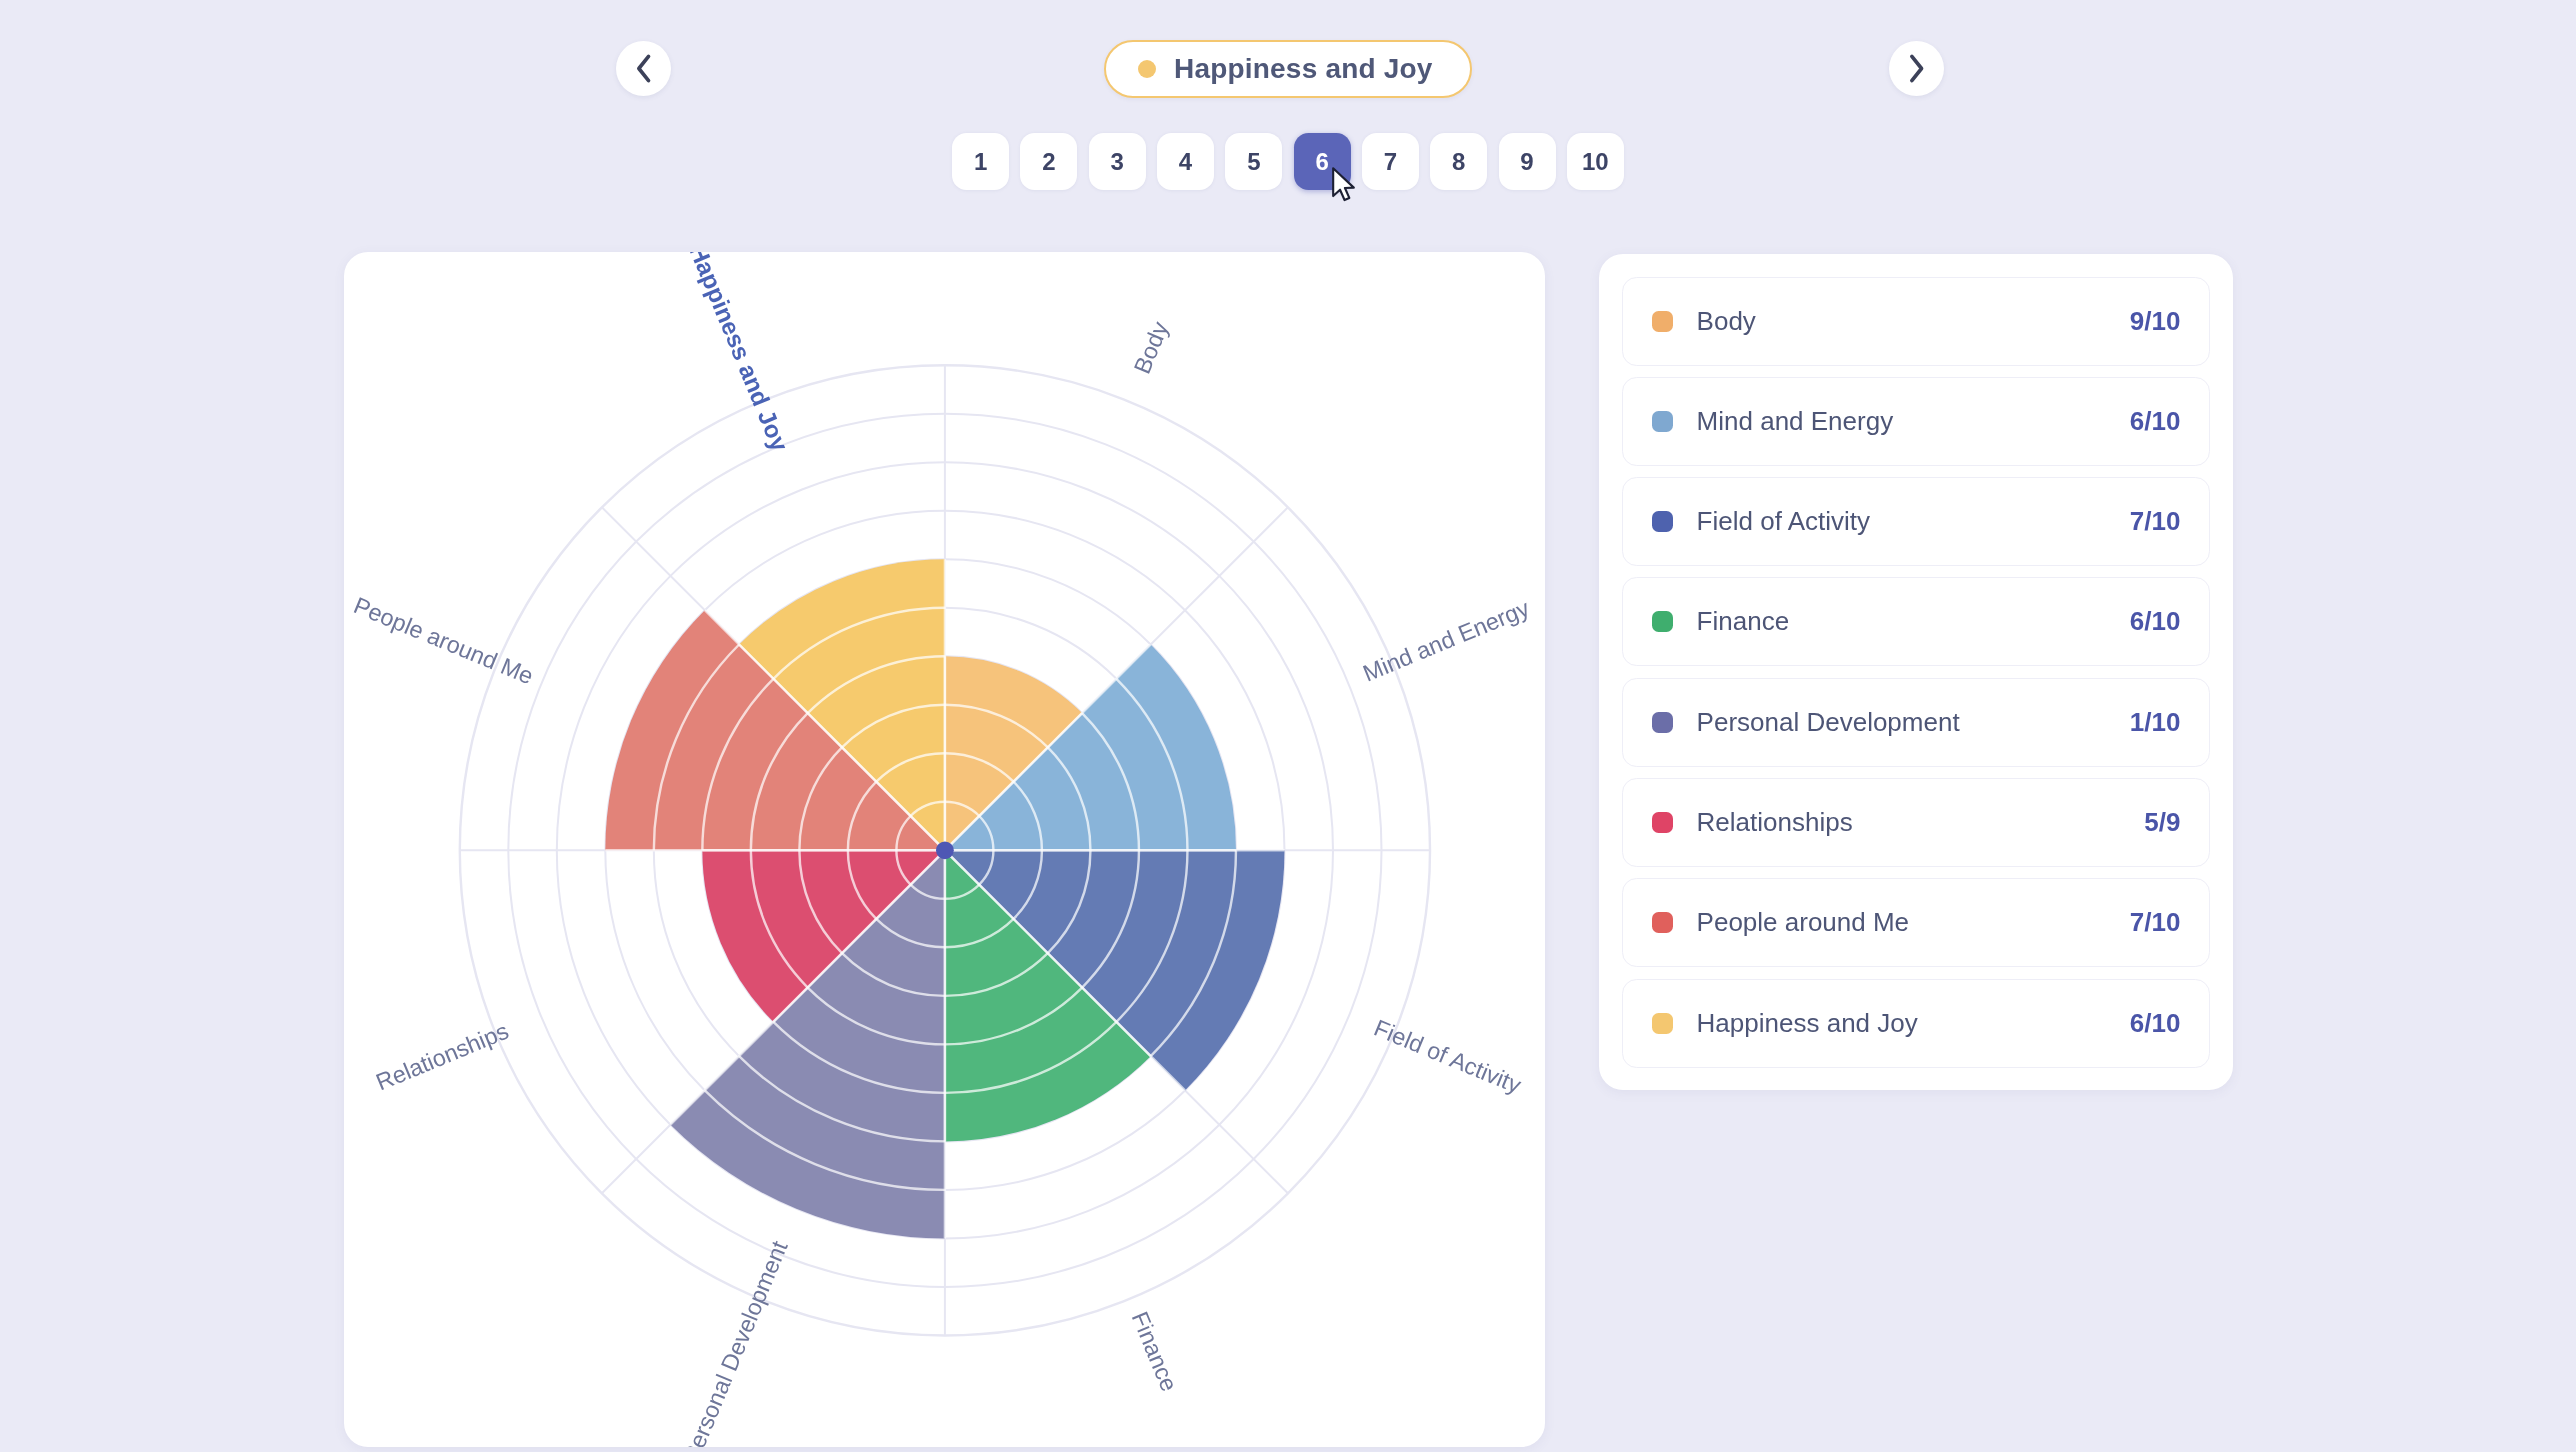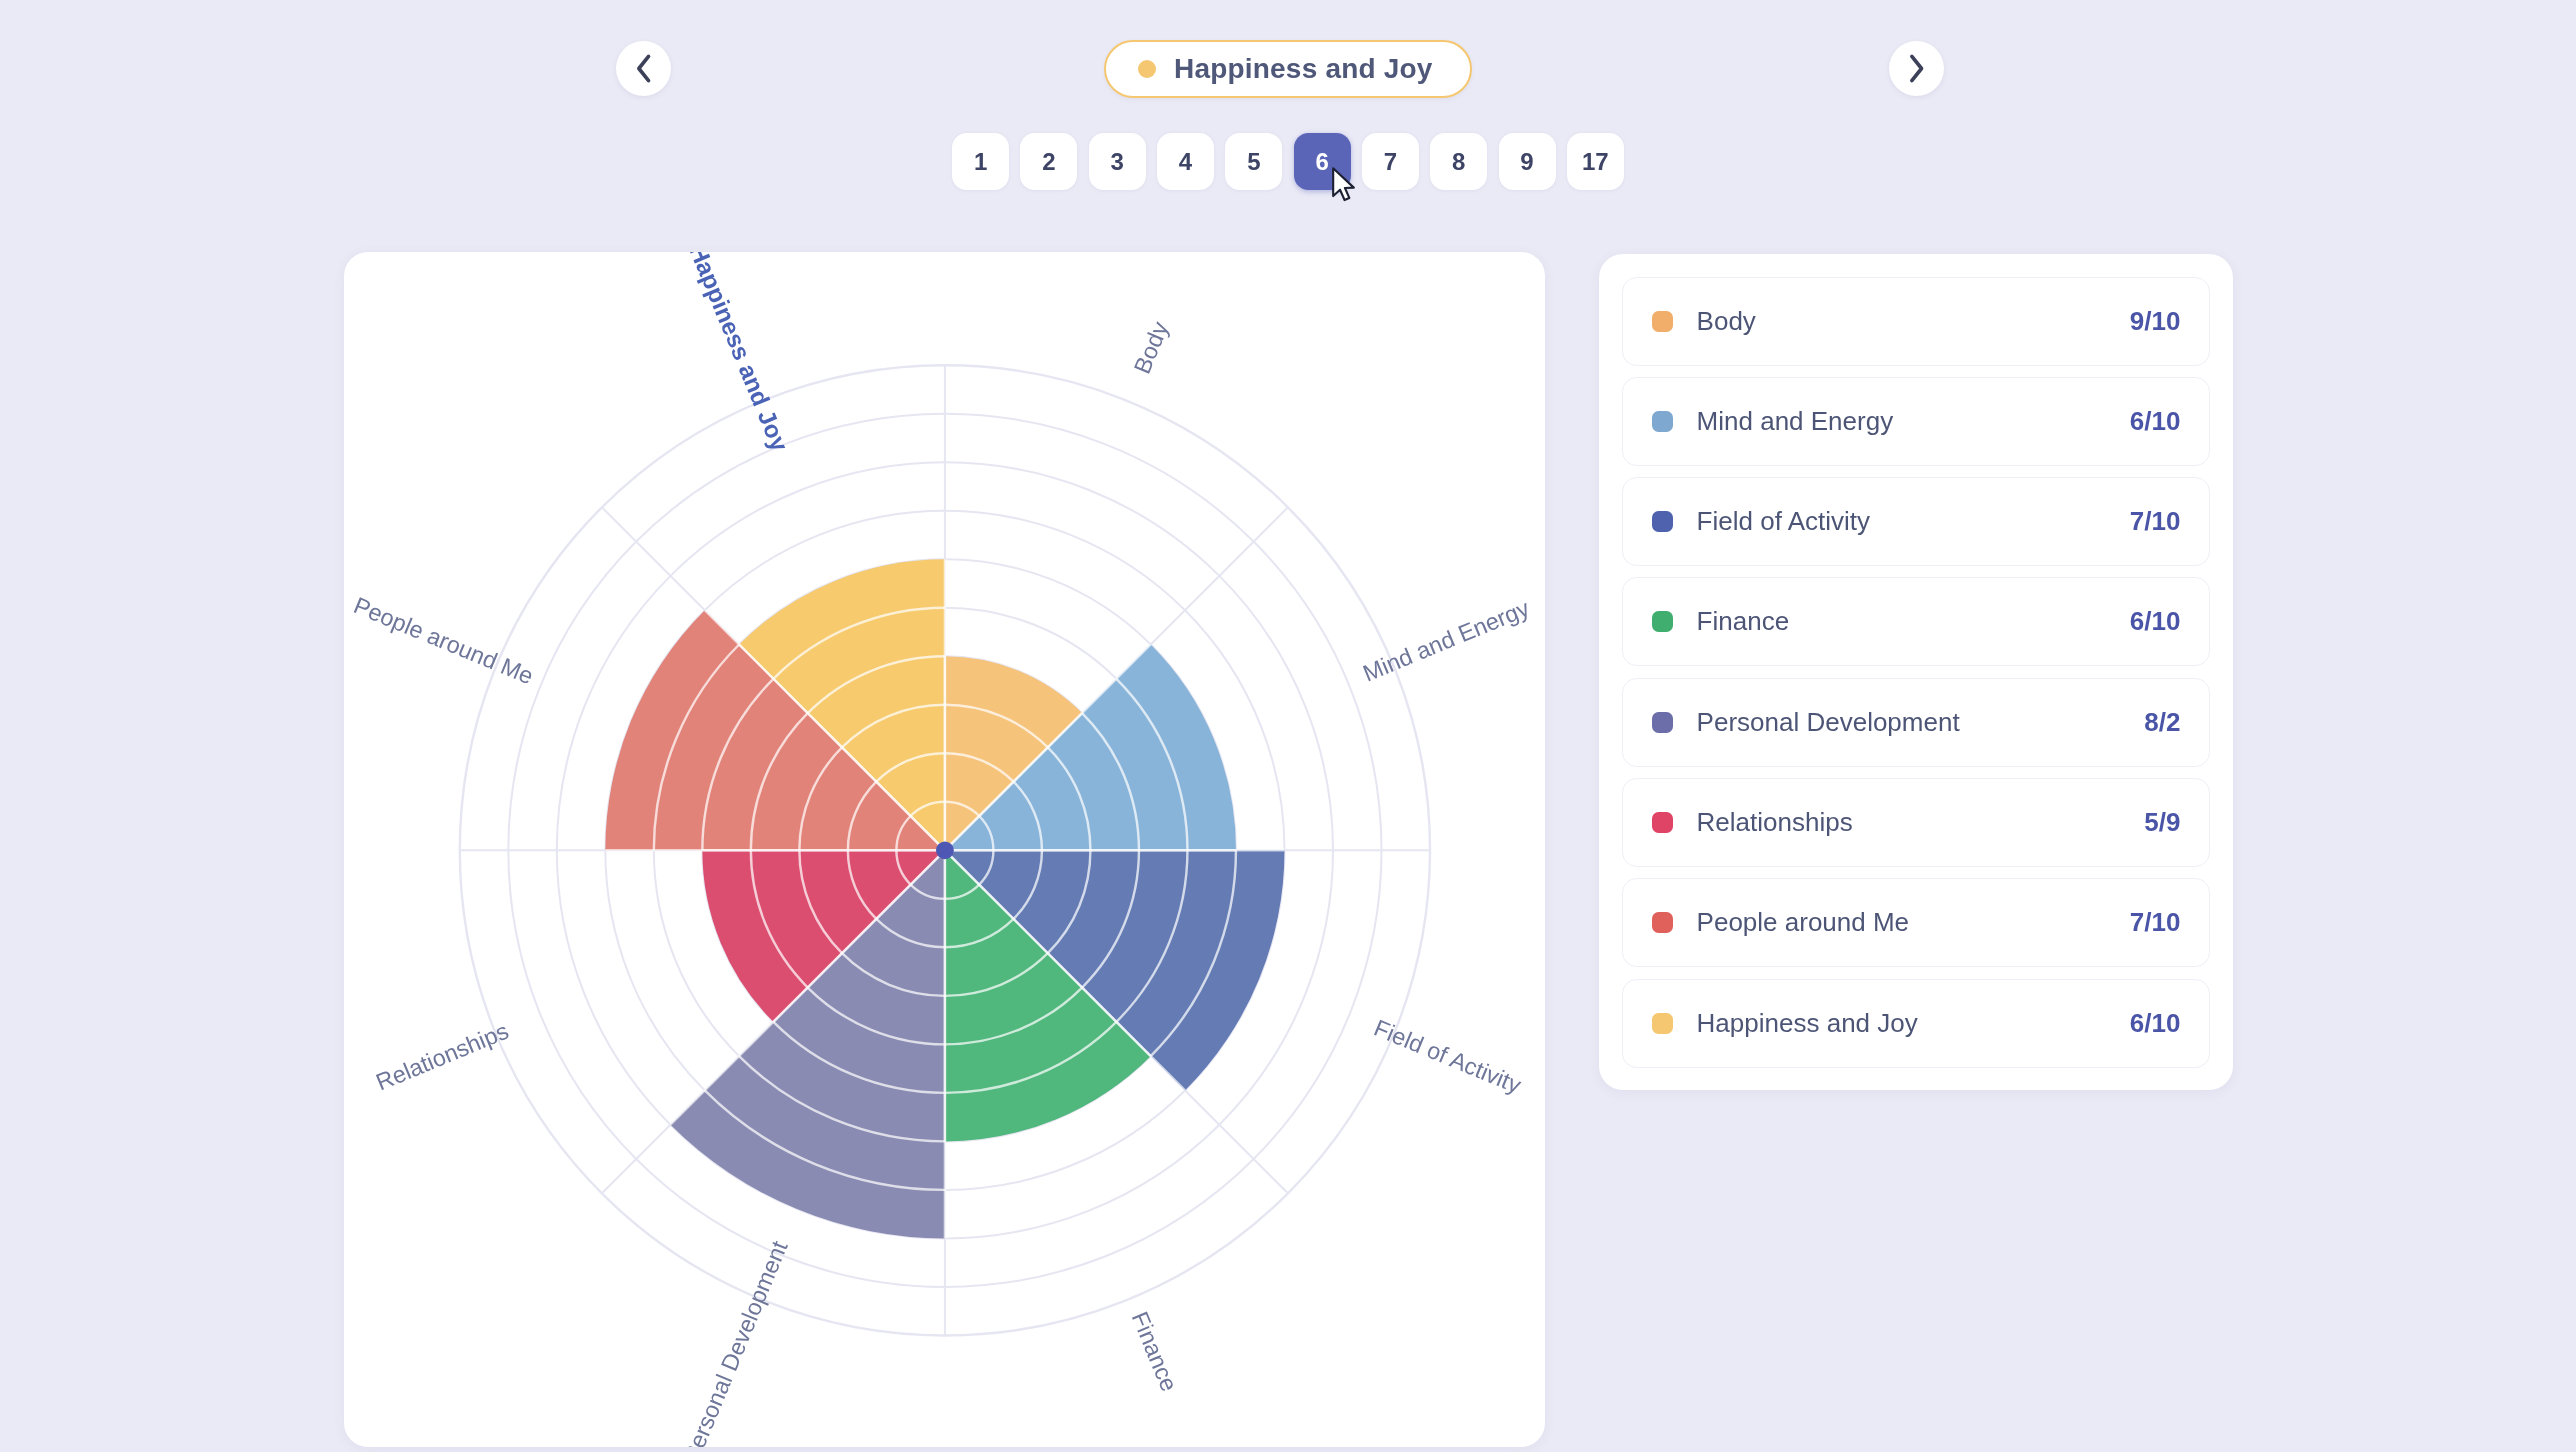--- a/index.html
+++ b/index.html
@@ -145,21 +145,21 @@
   <div id="pagination">
       <button class="page-btn">1</button>
       <button class="page-btn">2</button>
       <button class="page-btn">3</button>
       <button class="page-btn">4</button>
       <button class="page-btn">5</button>
       <button class="page-btn active" style="background: rgb(91, 101, 184); color: rgb(255, 255, 255);">6</button>
       <button class="page-btn">7</button>
       <button class="page-btn">8</button>
       <button class="page-btn">9</button>
-      <button class="page-btn">17</button>
+      <button class="page-btn">10</button>
     </div>
 
   <div id="cursor">
     <svg width="27.5" height="37" viewBox="0 0 20 28">
       <path d="M2 1 L2 22 L7.2 17.2 L10.6 25 L14.2 23.4 L10.9 15.9 L17.6 15.6 Z" fill="#FFFFFF" stroke="#1D2033" stroke-width="1.6" stroke-linejoin="round"></path>
     </svg>
   </div>
 
   <div id="chart-card">
     <svg id="polar-svg" width="1201" height="1195" viewBox="0 0 1485 1478">
@@ -283,21 +283,21 @@
         <span class="legend-score">7/10</span>
       </div>
       <div class="legend-row">
         <span class="legend-dot" style="background: rgb(63, 174, 110);"></span>
         <span class="legend-label">Finance</span>
         <span class="legend-score">6/10</span>
       </div>
       <div class="legend-row">
         <span class="legend-dot" style="background: rgb(107, 110, 168);"></span>
         <span class="legend-label">Personal Development</span>
-        <span class="legend-score">8/2</span>
+        <span class="legend-score">1/10</span>
       </div>
       <div class="legend-row">
         <span class="legend-dot" style="background: rgb(223, 68, 102);"></span>
         <span class="legend-label">Relationships</span>
         <span class="legend-score">5/9</span>
       </div>
       <div class="legend-row">
         <span class="legend-dot" style="background: rgb(224, 96, 92);"></span>
         <span class="legend-label">People around Me</span>
         <span class="legend-score">7/10</span>

